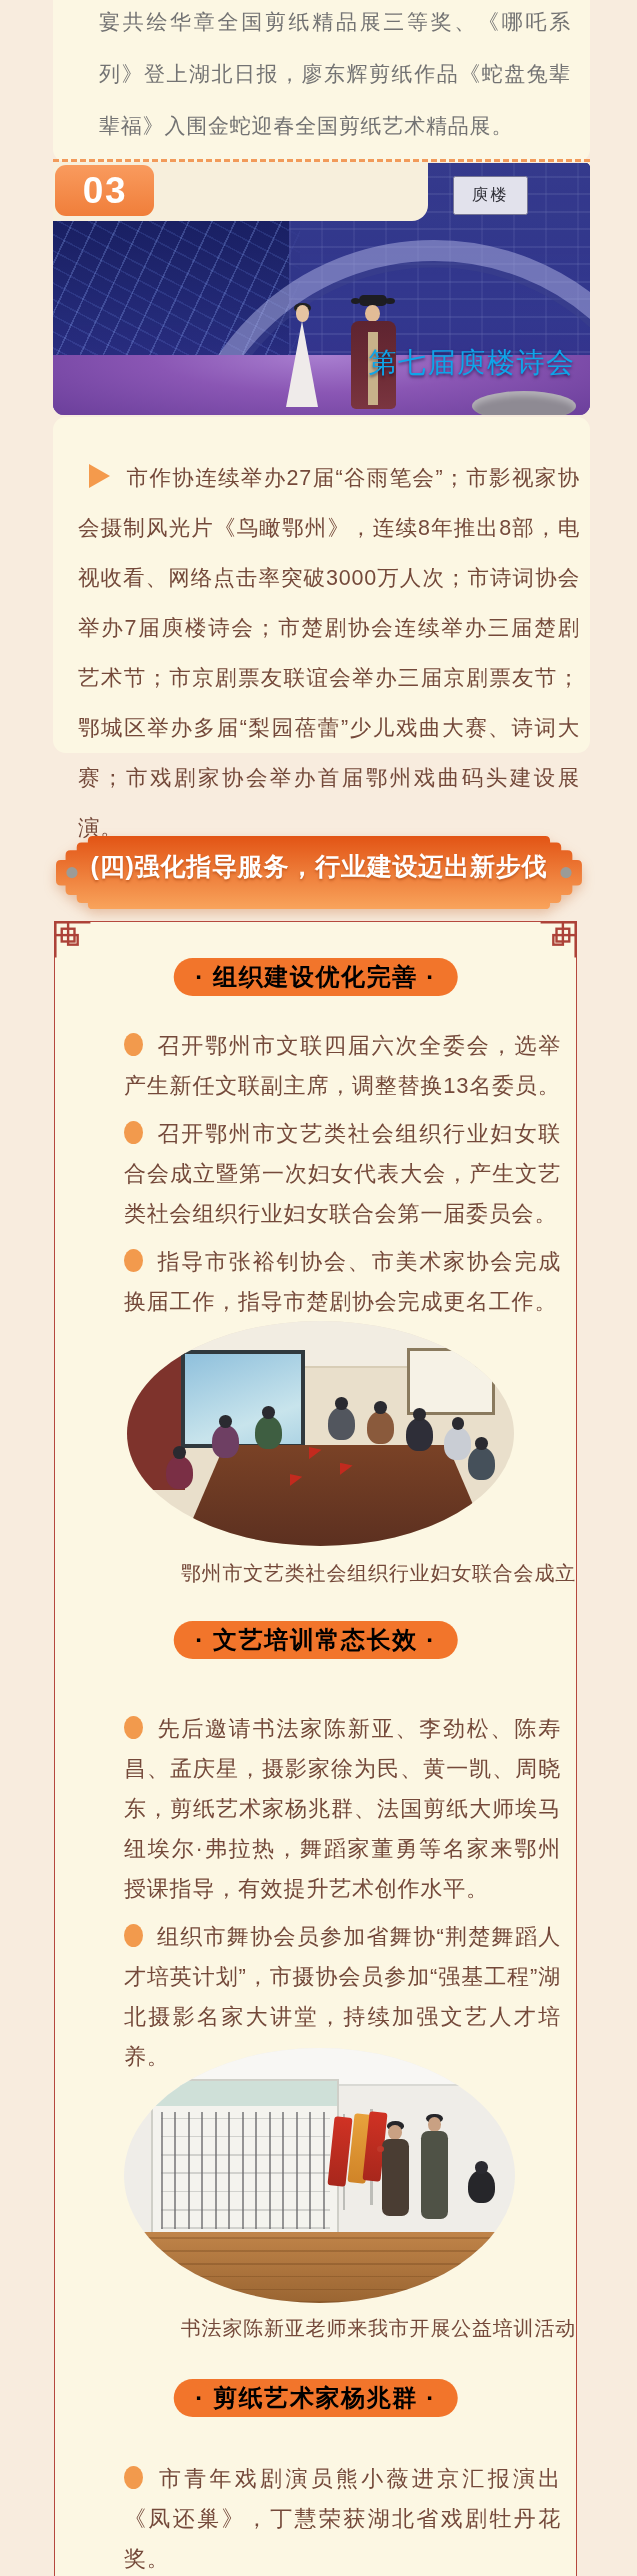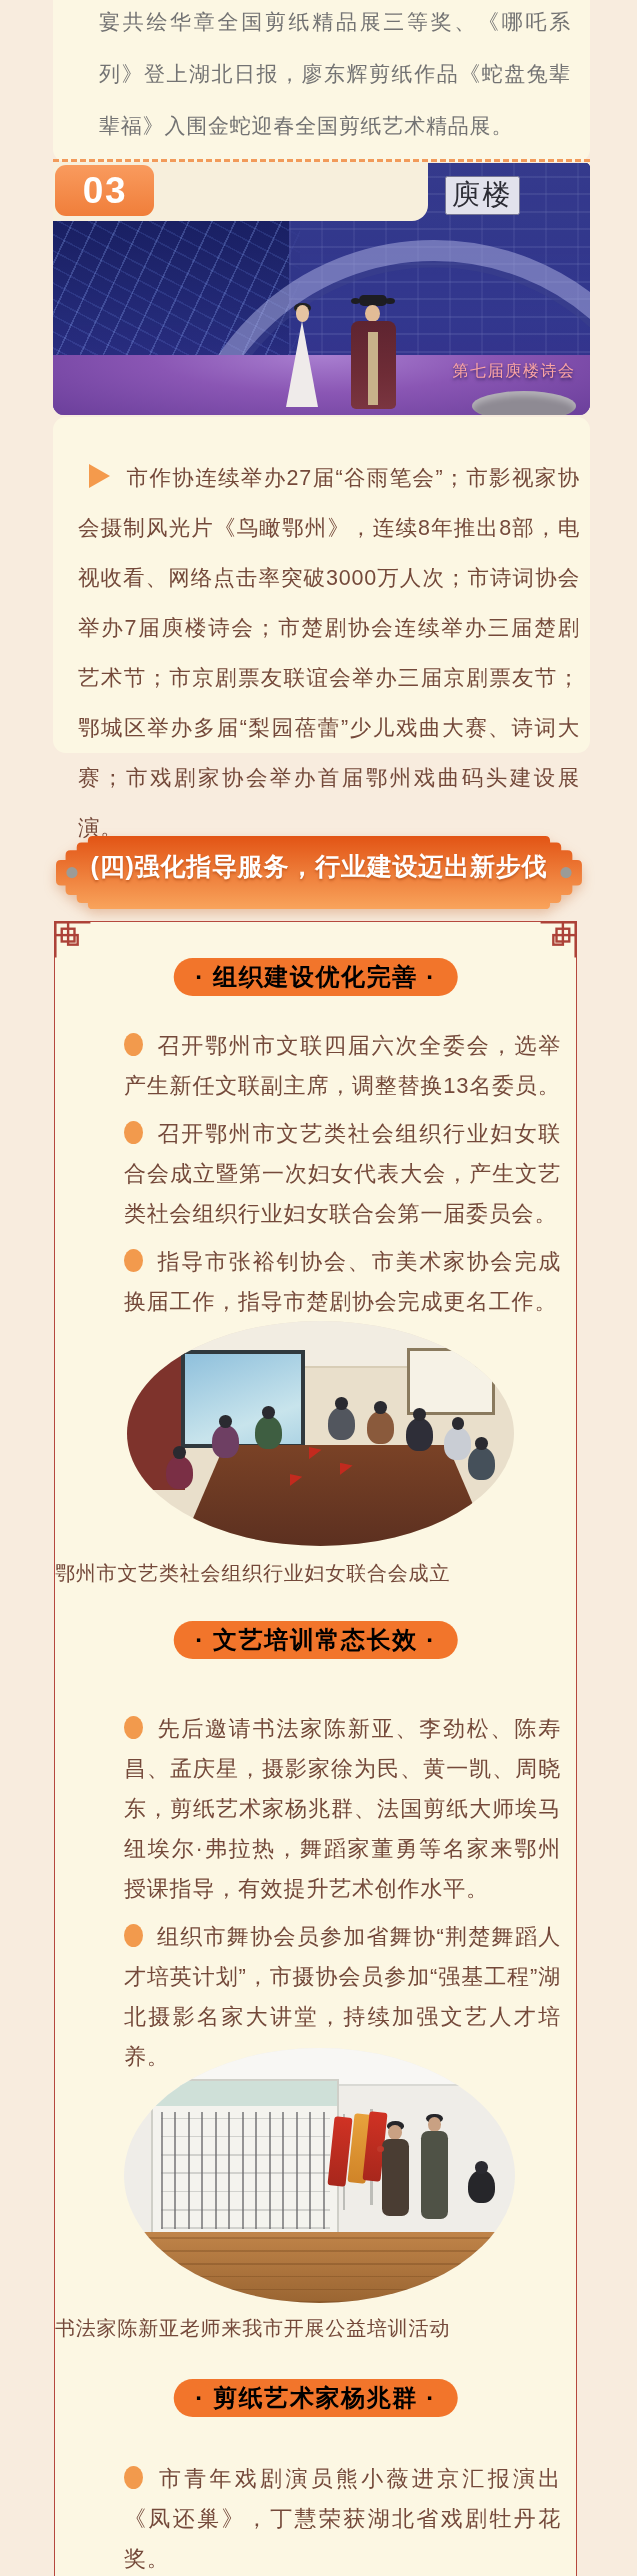--- a/index.html
+++ b/index.html
@@ -26,39 +26,39 @@
       linear-gradient(180deg,#151b55,#252c7e);}
   .brick-wall{position:absolute;right:0;top:0;width:56%;height:82%;opacity:.85;
     background:
       repeating-linear-gradient(0deg,rgba(120,128,190,.25) 0 1.6px,transparent 1.6px 17.5px),
       repeating-linear-gradient(90deg,rgba(120,128,190,.18) 0 1.6px,transparent 1.6px 32px),
       linear-gradient(180deg,#3a3f93,#2e338a);}
   .arch{position:absolute;right:-104px;top:77px;width:478px;height:478px;border-radius:50%;
     border:21px solid rgba(165,170,220,.55);box-shadow:inset 0 0 0 6.4px rgba(60,65,140,.5);}
   .stage-floor{position:absolute;left:0;bottom:0;width:100%;height:24%;
     background:radial-gradient(ellipse at 50% 0%,#a97fd0 0%,#8a56b4 45%,#6b3f9b 100%);}
-  .plaque{position:absolute;right:70px;top:12.8px;width:73px;height:37px;background:#E2E2EC;
+  .plaque{position:absolute;right:62px;top:12.8px;width:73px;height:37px;background:#E2E2EC;
     border:1.6px solid #767694;border-radius:2.4px;display:flex;align-items:center;justify-content:center;
-    font-size:28px;color:#2c2c34;letter-spacing:2.4px;}
+    font-size:16px;color:#2c2c34;letter-spacing:2.4px;}
   .fig-white{position:absolute;left:233px;top:142px;width:33px;height:102px;}
   .fig-white .head{position:absolute;left:9.6px;top:0;width:13.5px;height:16.7px;border-radius:50%;background:#E6C4A2;}
   .fig-white .hair{position:absolute;left:8px;top:-2.4px;width:16.7px;height:10.4px;border-radius:50%;background:#222;}
   .fig-white .dress{position:absolute;left:0;top:16px;width:0;height:0;
     border-left:16.7px solid transparent;border-right:16.7px solid transparent;border-bottom:86px solid #EFEBEA;}
   .fig-red{position:absolute;left:296px;top:137px;width:48px;height:108px;}
   .fig-red .head{position:absolute;left:16px;top:4.8px;width:15px;height:17.5px;border-radius:50%;background:#E2BC96;}
   .fig-red .hat{position:absolute;left:9.6px;top:-4.8px;width:28px;height:11px;border-radius:4.8px;background:#1d1d22;}
   .fig-red .hat:before{content:"";position:absolute;left:-8px;top:2.4px;width:9.6px;height:6.4px;background:#1d1d22;border-radius:50%;}
   .fig-red .hat:after{content:"";position:absolute;right:-8px;top:2.4px;width:9.6px;height:6.4px;background:#1d1d22;border-radius:50%;}
   .fig-red .robe{position:absolute;left:1.6px;top:21px;width:45px;height:88px;border-radius:8px 8px 4.8px 4.8px;
     background:linear-gradient(180deg,#5e2430,#6e2c36 60%,#7a3540);}
   .fig-red .sash{position:absolute;left:19px;top:32px;width:9.6px;height:73px;background:#C8B28A;}
   .rock{position:absolute;right:14.3px;bottom:-6.4px;width:104px;height:30px;border-radius:50%;
     background:#8e8a93;box-shadow:inset 0 4.8px 6.4px rgba(255,255,255,.35);}
-  .photo-caption{position:absolute;right:14.3px;bottom:33px;color:#fca5a5;font-size:16px;letter-spacing:1.6px;
+  .photo-caption{position:absolute;right:14.3px;bottom:33px;color:#0ea5e9;font-size:28px;letter-spacing:1.6px;
     text-shadow:0 1.6px 3.2px rgba(0,0,40,.6);}
 
   
   #sec3-header{position:absolute;left:53px;top:162px;width:375px;height:59px;
     background:#F7EFDC;border-radius:0 0 16px 0;}
   #sec3-badge{position:absolute;left:2.4px;top:3.2px;width:99px;height:51px;border-radius:11px;
     background:linear-gradient(180deg,#F99B5E,#F07E3A);display:flex;align-items:center;justify-content:center;
     color:#fff;font-size:37px;font-weight:bold;letter-spacing:1.6px;}
   #sec3-title{position:absolute;left:108px;top:0;width:265px;height:57px;border-radius:14.3px;
     background:#FDFAEF;display:flex;align-items:center;justify-content:center;
@@ -90,21 +90,21 @@
   .pill{position:absolute;left:50%;transform:translateX(-50%);height:38px;border-radius:19px;
     background:#F2752B;color:#000000;font-size:24px;font-weight:bold;line-height:38px;
     padding:0 22px;letter-spacing:1.6px;white-space:nowrap;}
   .bullets{position:absolute;left:69px;width:437px;}
   .bullets p{margin:0 0 8px 0;font-size:22px;line-height:40px;color:#74493A;
     letter-spacing:0.8px;text-align:justify;}
   .dot{display:inline-block;width:19px;height:23px;border-radius:50%;background:#F29A4D;
     margin-right:13.5px;vertical-align:-3.2px;}
 
   .oval{position:absolute;border-radius:50%;overflow:hidden;background:#E9DFCB;}
-  .oval-caption{position:absolute;left:0;width:100%;text-align:left;
+  .oval-caption{position:absolute;left:0;width:100%;text-align:right;
     font-size:20px;color:#74493A;letter-spacing:0.8px;}
 
   
   #oval-meeting{left:72px;top:399px;width:387px;height:225px;}
   .m-ceiling{position:absolute;left:0;top:0;width:100%;height:20%;background:#F2EDE2;
     border-bottom:2.4px solid #D8CDB6;}
   .m-redwall{position:absolute;left:0;top:0;width:15%;height:75%;background:#7E332C;}
   .m-screen{position:absolute;left:14%;top:13%;width:30%;height:40%;
     background:linear-gradient(160deg,#8FC0DC,#C8E4EC 70%,#AED4E4);border:4.8px solid #30393E;}
   .m-art{position:absolute;right:5%;top:12%;width:21%;height:27%;background:#F6F2E6;

